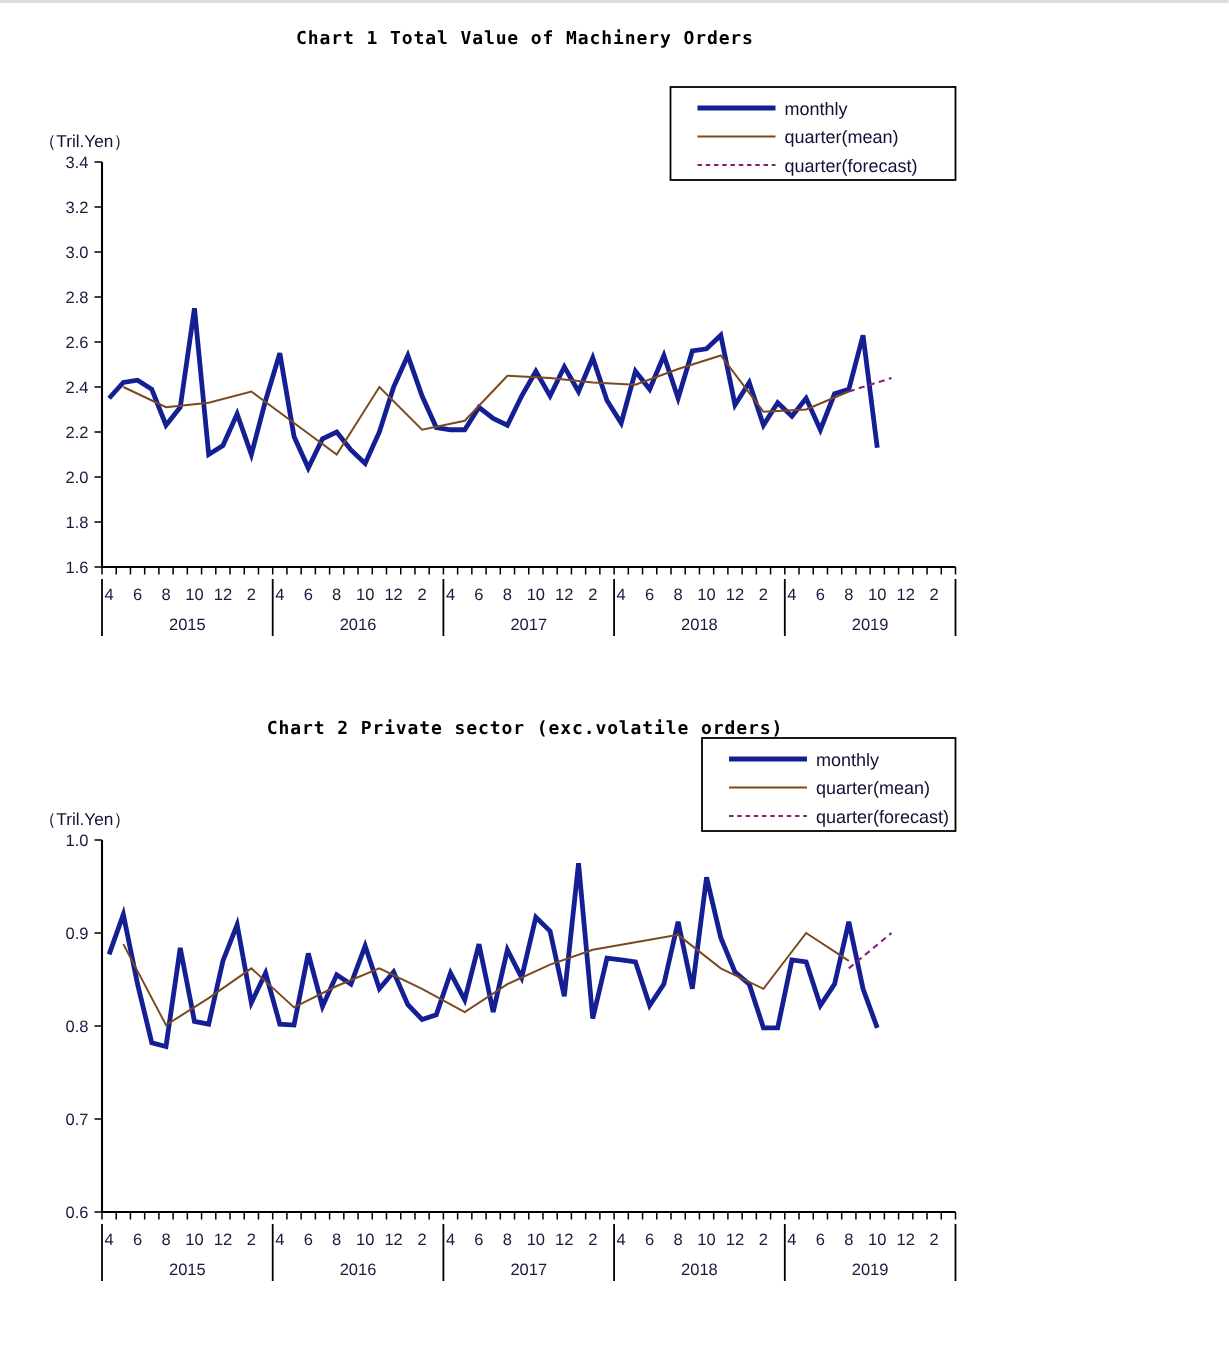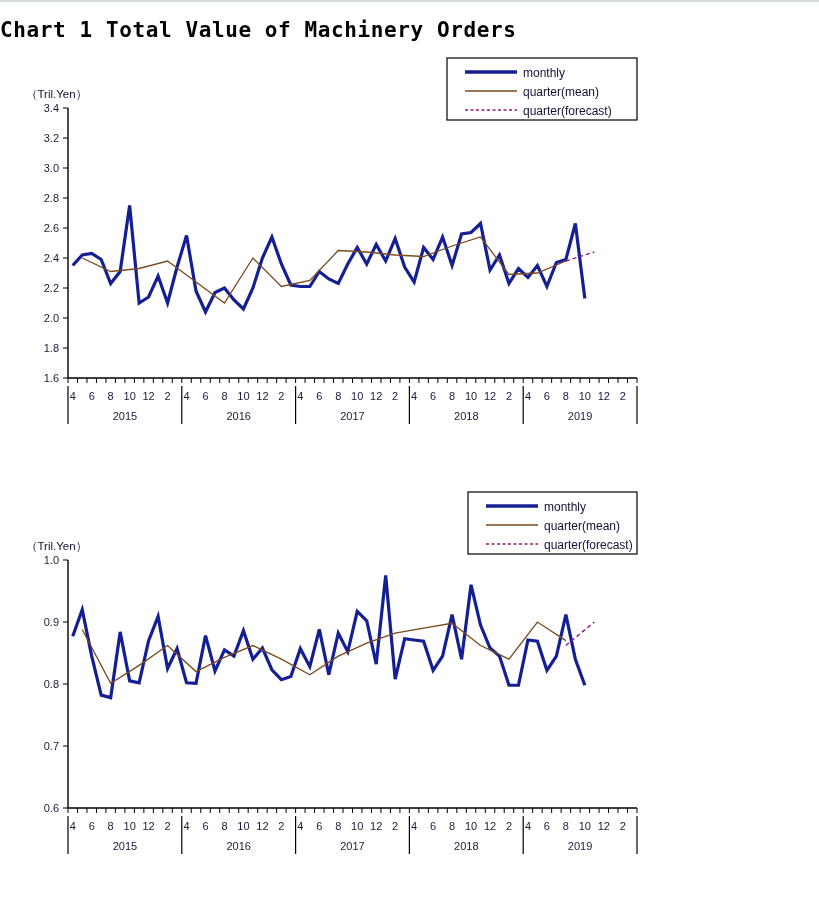--- a/index.html
+++ b/index.html
@@ -28,24 +28,24 @@
     width: 819px;
   }
   #chart1-block { top: 0; height: 460px; }
   #chart2-block { top: 460px; height: 443px; }
 
   .chart-title {
     position: absolute;
     top: 18px;
     left: 0;
     width: 700px;
-    text-align: left;
+    text-align: center;
     font-family: "DejaVu Sans Mono", "Liberation Mono", monospace;
     font-weight: bold;
-    font-size: 21px;
+    font-size: 12px;
     letter-spacing: 0.6px;
     color: #000000;
     white-space: pre;
   }
   svg { display: block; }
   .axis-line { stroke: #000000; stroke-width: 1.4; fill: none; }
   .tick-line { stroke: #000000; stroke-width: 1; }
   .sep-line  { stroke: #000000; stroke-width: 1.2; }
   .ytick-text, .xtick-text, .yeartext, .unit-text {
     font-family: "Liberation Sans", sans-serif;
@@ -224,20 +224,21 @@
         <text x="523" y="76.5" class="legend-text">monthly</text>
         <line x1="465" y1="91" x2="517" y2="91" stroke="#7a4a1e" stroke-width="1.3"></line>
         <text x="523" y="95.5" class="legend-text">quarter(mean)</text>
         <line x1="465" y1="110" x2="517" y2="110" stroke="#8c1b7a" stroke-width="1.3" stroke-dasharray="3 2.5"></line>
         <text x="523" y="114.5" class="legend-text">quarter(forecast)</text>
       </g>
     </svg>
 </div>
 
 <div class="chart-block" id="chart2-block">
+  <div class="chart-title">Chart 2 Private sector (exc.volatile orders)</div>
   <svg id="chart2-svg" width="819" height="420" viewBox="0 0 819 420">
       <line x1="68" y1="100" x2="68" y2="348" class="axis-line"></line>
       <line x1="68" y1="348" x2="637" y2="348" class="axis-line"></line>
       <line x1="63" y1="100" x2="68" y2="100" class="tick-line"></line>
       <text x="59" y="104" text-anchor="end" class="ytick-text">1.0</text>
       <line x1="63" y1="161.99999999999997" x2="68" y2="161.99999999999997" class="tick-line"></line>
       <text x="59" y="165.99999999999997" text-anchor="end" class="ytick-text">0.9</text>
       <line x1="63" y1="223.99999999999997" x2="68" y2="223.99999999999997" class="tick-line"></line>
       <text x="59" y="227.99999999999997" text-anchor="end" class="ytick-text">0.8</text>
       <line x1="63" y1="286" x2="68" y2="286" class="tick-line"></line>

